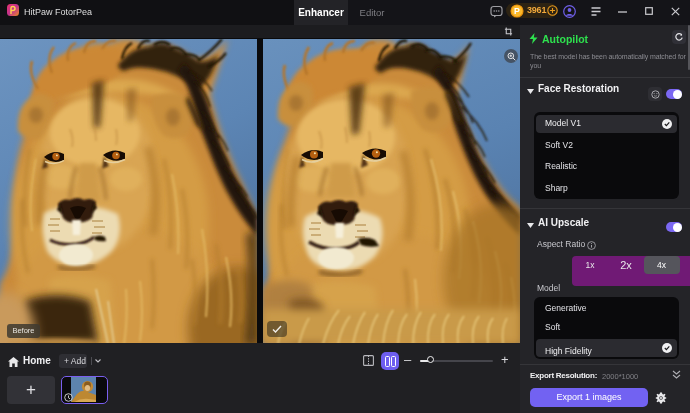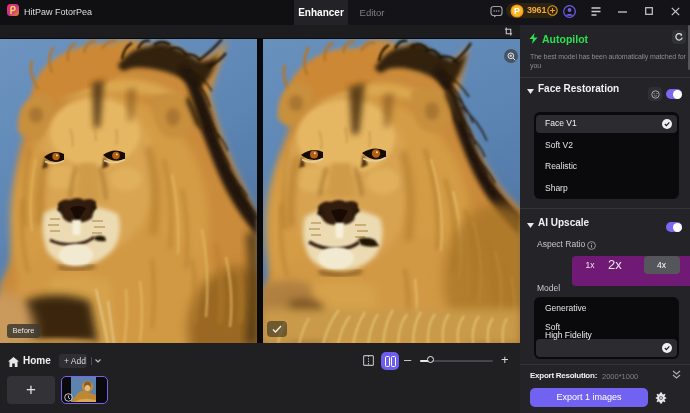--- a/index.html
+++ b/index.html
@@ -386,21 +386,21 @@
           <circle cx="5.9" cy="3.6" r="0.55" fill="#b4b4b9"></circle>
         <path d="M3.1 5.7 Q4.5 6.6 5.9 5.7" fill="none" stroke="#b4b4b9" stroke-width="0.7"></path>
       </svg>
     </div>
     <div class="abs" style="left:146px;top:64px;width:16px;height:10px;background:#7b68f2;border-radius:5px;">
       <div class="abs" style="left:7px;top:0.5px;width:9px;height:9px;background:#fff;border-radius:50%;"></div>
     </div>
 
     <div class="abs" style="left:14px;top:87px;width:145px;height:87px;background:#0a0a0c;border-radius:6px;">
       <div class="abs" style="left:2px;top:2.5px;width:141px;height:18px;background:#2b2b30;border-radius:4px;"></div>
-      <div class="abs" style="left:11px;top:6px;font-size:8.5px;color:#f0f0f2;">Face V1</div>
+      <div class="abs" style="left:11px;top:6px;font-size:8.5px;color:#f0f0f2;">Model V1</div>
       <svg class="abs" style="left:128px;top:6.5px;" width="10" height="10" viewBox="0 0 10 10">
         <circle cx="5" cy="5" r="5" fill="#f0f0f2"></circle>
           <path d="M2.8 5 L4.4 6.6 L7.3 3.4" fill="none" stroke="#1a1a1c" stroke-width="1.2"></path>
       </svg>
       <div class="abs" style="left:11px;top:27.5px;font-size:8.5px;color:#e4e4e8;">Soft V2</div>
       <div class="abs" style="left:11px;top:49px;font-size:8.5px;color:#e4e4e8;">Realistic</div>
       <div class="abs" style="left:11px;top:70.5px;font-size:8.5px;color:#e4e4e8;">Sharp</div>
     </div>
     <div class="abs" style="left:0;top:183px;width:170px;height:1px;background:#353539;"></div>
 
@@ -413,31 +413,31 @@
     </div>
     <div class="abs" style="left:17px;top:214px;font-size:8.5px;color:#c8c8cd;">Aspect Ratio</div>
     <svg class="abs" style="left:66.5px;top:215.5px;" width="9" height="9" viewBox="0 0 9 9">
       <circle cx="4.5" cy="4.5" r="3.9" fill="none" stroke="#a0a0a6" stroke-width="0.9"></circle>
       <path d="M4.5 4 V6.6" stroke="#a0a0a6" stroke-width="1"></path>
         <circle cx="4.5" cy="2.6" r="0.6" fill="#a0a0a6"></circle>
     </svg>
     <div class="abs" style="left:16px;top:231px;width:143px;height:30px;background:#701a75;border-radius:4px;margin-left:36px;">
       <div class="abs" style="left:71.5px;top:0;width:36px;height:18px;background:#55555c;border-radius:4px;"></div>
       <div class="abs" style="left:0;top:0;width:36px;height:18px;font-size:8.5px;color:#e8e8ea;text-align:center;line-height:18px;">1x</div>
-      <div class="abs" style="left:36px;top:0;width:36px;height:18px;font-size:13px;color:#e8e8ea;line-height:18px;">2x</div>
+      <div class="abs" style="left:36px;top:0;width:36px;height:18px;font-size:11px;color:#e8e8ea;text-align:center;line-height:18px;">2x</div>
       <div class="abs" style="left:71.5px;top:0;width:36px;height:18px;font-size:8.5px;color:#fff;text-align:center;line-height:18px;">4x</div>
       <div class="abs" style="left:107px;top:0;width:36px;height:18px;font-size:8.5px;color:#e8e8ea;text-align:center;line-height:18px;">8x</div>
     </div>
     <div class="abs" style="left:17px;top:258px;font-size:8.5px;color:#c8c8cd;">Model</div>
 
     <div class="abs" style="left:14px;top:272px;width:145px;height:62px;background:#0a0a0c;border-radius:6px;padding-left:11px;">
       <div class="abs" style="left:11px;top:6px;font-size:8.5px;color:#e4e4e8;">Generative</div>
       <div class="abs" style="left:11px;top:25px;font-size:8.5px;color:#e4e4e8;">Soft</div>
       <div class="abs" style="left:2px;top:41.5px;width:141px;height:18px;background:#2b2b30;border-radius:4px;"></div>
-      <div class="abs" style="left:11px;top:33px;font-size:8.5px;color:#f0f0f2;">High Fidelity</div>
+      <div class="abs" style="left:11px;top:49px;font-size:8.5px;color:#f0f0f2;">High Fidelity</div>
       <svg class="abs" style="left:128px;top:45.5px;" width="10" height="10" viewBox="0 0 10 10">
         <circle cx="5" cy="5" r="5" fill="#f0f0f2"></circle>
           <path d="M2.8 5 L4.4 6.6 L7.3 3.4" fill="none" stroke="#1a1a1c" stroke-width="1.2"></path>
       </svg>
     </div>
     <div class="abs" style="left:0;top:339px;width:170px;height:1px;background:#353539;"></div>
     <div class="abs" style="left:10px;top:346px;font-size:8px;font-weight:700;color:#f0f0f2;letter-spacing:-0.25px;">Export Resolution:</div>
     <div class="abs" style="left:82px;top:347px;font-size:7.5px;color:#808086;">2000*1000</div>
     <svg class="abs" style="left:152px;top:345px;" width="9" height="9" viewBox="0 0 9 9">
       <path d="M1 1 L4.5 4 L8 1 M1 5 L4.5 8 L8 5" fill="none" stroke="#b0b0b5" stroke-width="1.1"></path>

